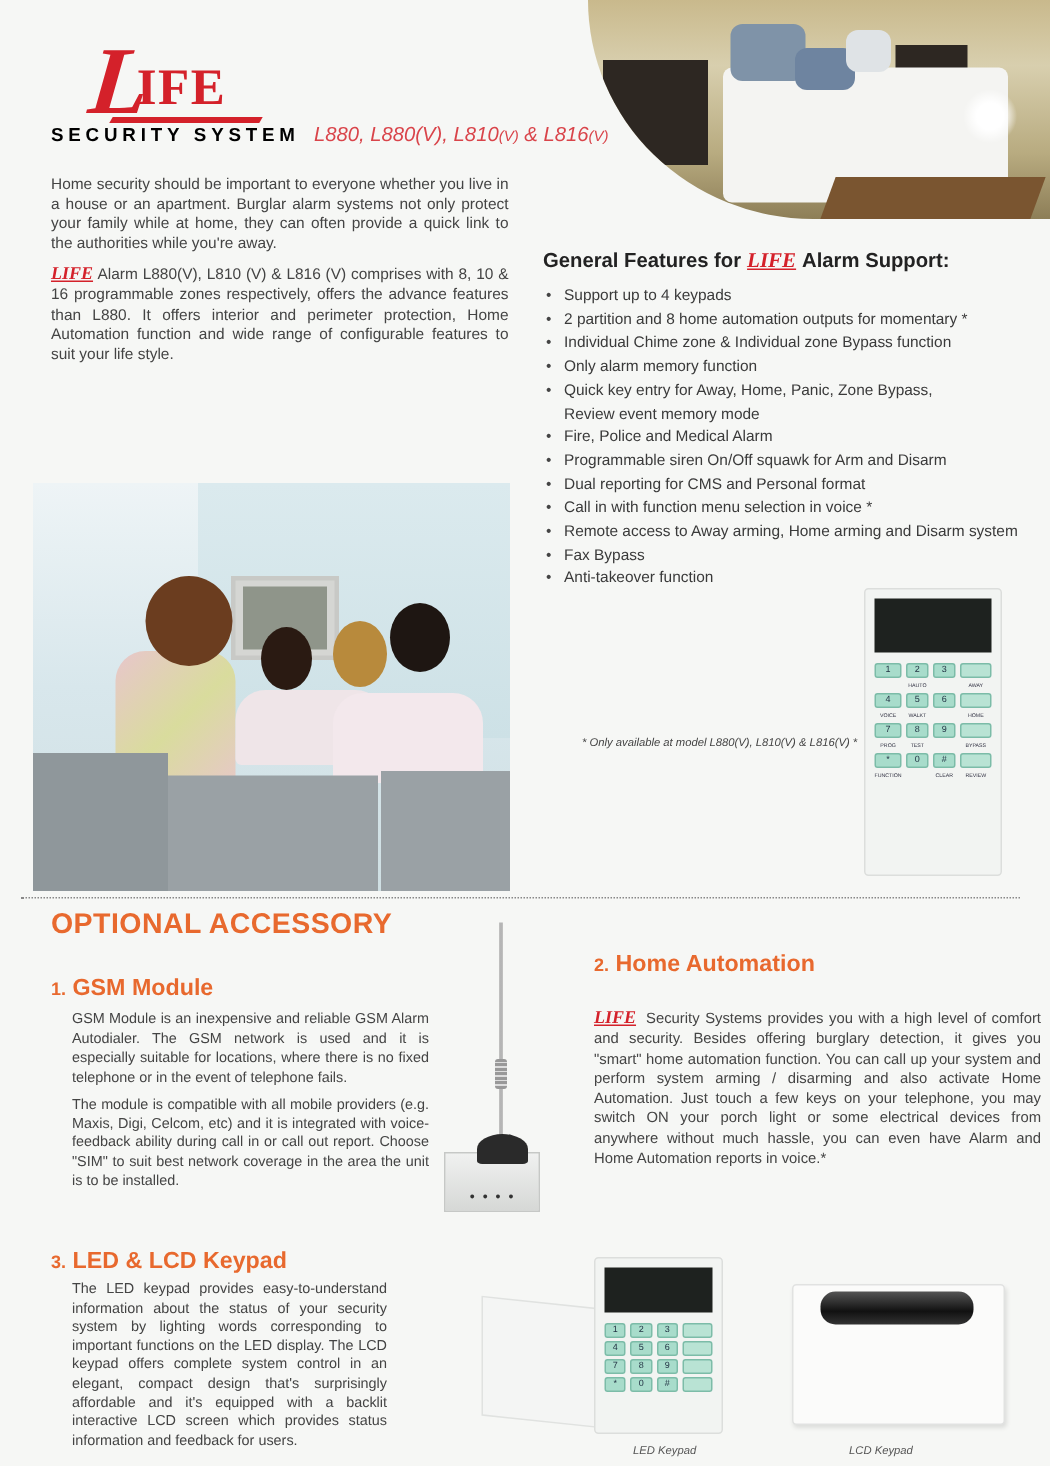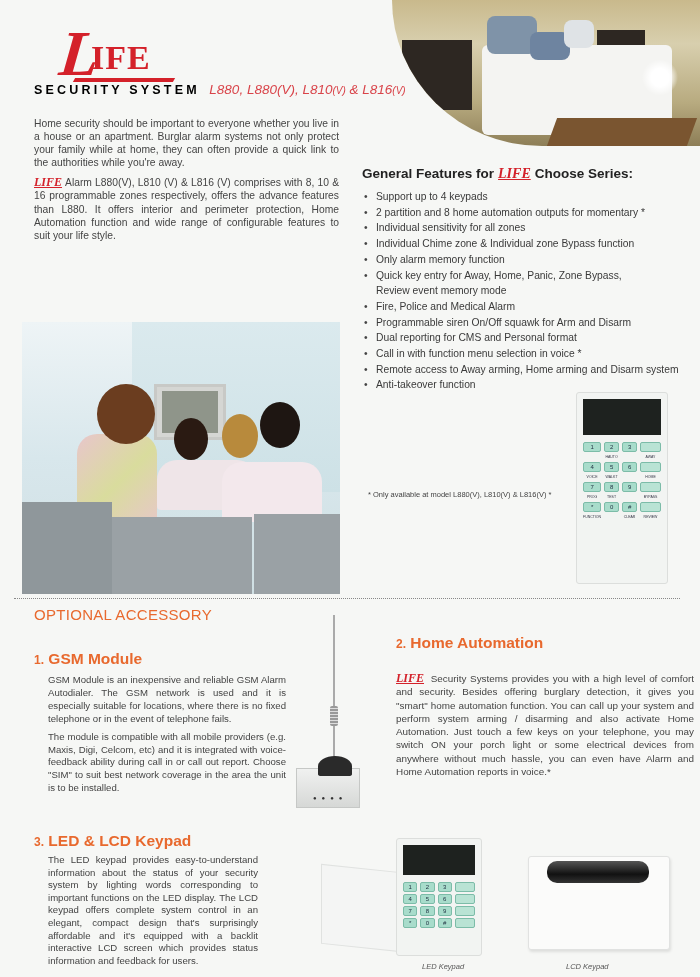--- a/index.html
+++ b/index.html
@@ -32,21 +32,21 @@
   .intro p { margin-bottom: 7px; }
   .mini-logo { font-family: "Liberation Serif", serif; font-style: italic; font-weight: bold; color: #d4212a; text-decoration: underline; font-size: 12px; margin-right: 3px; }
 
   
   .features { left: 362px; top: 166px; width: 330px; }
   .features h2 { font-size: 13.5px; font-weight: bold; color: #222; margin-bottom: 7px; }
   .features h2 .mini-logo { font-size: 14px; margin: 0 4px; }
   .features ul { list-style: none; }
   .features li { font-size: 10.3px; color: #3a3a3a; line-height: 15.7px; padding-left: 14px; position: relative; }
   .features li::before { content: "•"; position: absolute; left: 2px; top: 0; color: #444; }
-  .footnote { left: 368px; top: 490px; font-size: 7.5px; color: #444; }
+  .footnote { left: 388px; top: 490px; font-size: 7.5px; font-style: italic; color: #444; }
 
   
   .keypad { background: #f2f4f2; border: 1px solid #dcdedc; border-radius: 3px; }
   .kp-screen { background: #1e221f; margin: 6px 6px 4px; }
   .kp-grid { display: grid; grid-template-columns: repeat(3, 1fr) 1.4fr; gap: 3px 3px; padding: 3px 6px; }
   .kp-key { background: #a8dccb; border: 1px solid #7cbca8; border-radius: 2px; font-size: 6px; text-align: center; color: #234; height: 10px; line-height: 9px; }
   .kp-key.wide { background: #b9e3d4; }
   .kp-lbl { font-size: 3.5px; text-align: center; color: #334; }
 
   
@@ -55,21 +55,21 @@
   .tv { position:absolute; left: 132px; top: 62px; width: 72px; height: 56px; background: #d5d6d3; border: 3px solid #c8c9c6; }
   .tv::after { content:""; position:absolute; left: 5px; top: 4px; width: 56px; height: 42px; background: #8f958a; }
   .head { position:absolute; border-radius: 50%; }
   .sofa { position:absolute; background: #9aa1a5; }
   .body-shirt { position:absolute; border-radius: 20px 20px 4px 4px; }
 
   
   .divider { left: 14px; top: 598px; width: 666px; border-top: 1.5px dotted #888; }
 
   
-  .sect-title { left: 34px; top: 606px; font-size: 15px; font-weight: normal; color: #e8692e; letter-spacing: 0.3px; }
+  .sect-title { left: 34px; top: 606px; font-size: 19px; font-weight: bold; color: #e8692e; letter-spacing: 0.3px; }
   .sub-title { font-size: 15.5px; font-weight: bold; color: #e8692e; }
   .sub-title .num { font-size: 12px; }
   .gsm-title { left: 34px; top: 650px; }
   .gsm-body { left: 48px; top: 674px; width: 238px; font-size: 9.6px; line-height: 12.9px; color: #444; text-align: justify; }
   .gsm-body p { margin-bottom: 5px; }
 
   .ha-title { left: 396px; top: 634px; }
   .ha-body { left: 396px; top: 672px; width: 298px; font-size: 9.9px; line-height: 13.3px; color: #444; text-align: justify; }
 
   .led-title { left: 34px; top: 832px; }
@@ -110,33 +110,33 @@
   <div class="bench"></div>
   <div class="flower"></div>
 </div>
 
 <div class="abs intro">
   <p>Home security should be important to everyone whether you live in a house or an apartment. Burglar alarm systems not only protect your family while at home, they can often provide a quick link to the authorities while you're away.</p>
   <p><span class="mini-logo">LIFE</span><span>Alarm L880(V), L810 (V) &amp; L816 (V) comprises with 8, 10 &amp; 16 programmable zones respectively, offers the advance features than L880. It offers interior and perimeter protection, Home Automation function and wide range of configurable features to suit your life style.</span></p>
 </div>
 
 <div class="abs features">
-  <h2><span>General Features for</span><span class="mini-logo">LIFE</span><span>Choose Series:</span></h2>
+  <h2><span>General Features for</span><span class="mini-logo">LIFE</span><span>Alarm Support:</span></h2>
   <ul>
     <li>Support up to 4 keypads</li>
     <li>2 partition and 8 home automation outputs for momentary *</li>
-    <li>Individual sensitivity for all zones</li>
     <li>Individual Chime zone &amp; Individual zone Bypass function</li>
     <li>Only alarm memory function</li>
     <li style="width:295px;">Quick key entry for Away, Home, Panic, Zone Bypass, Review event memory mode</li>
     <li>Fire, Police and Medical Alarm</li>
     <li>Programmable siren On/Off squawk for Arm and Disarm</li>
     <li>Dual reporting for CMS and Personal format</li>
     <li>Call in with function menu selection in voice *</li>
     <li>Remote access to Away arming, Home arming and Disarm system</li>
+    <li>Fax Bypass</li>
     <li>Anti-takeover function</li>
   </ul>
 </div>
 <div class="abs footnote">* Only available at model L880(V), L810(V) &amp; L816(V) *</div>
 
 <div class="abs keypad" style="left:576px;top:392px;width:92px;height:192px;">
   <div class="kp-screen" style="height:36px;"></div>
   <div class="kp-grid">
     <div class="kp-key">1</div>
     <div class="kp-key">2</div>

